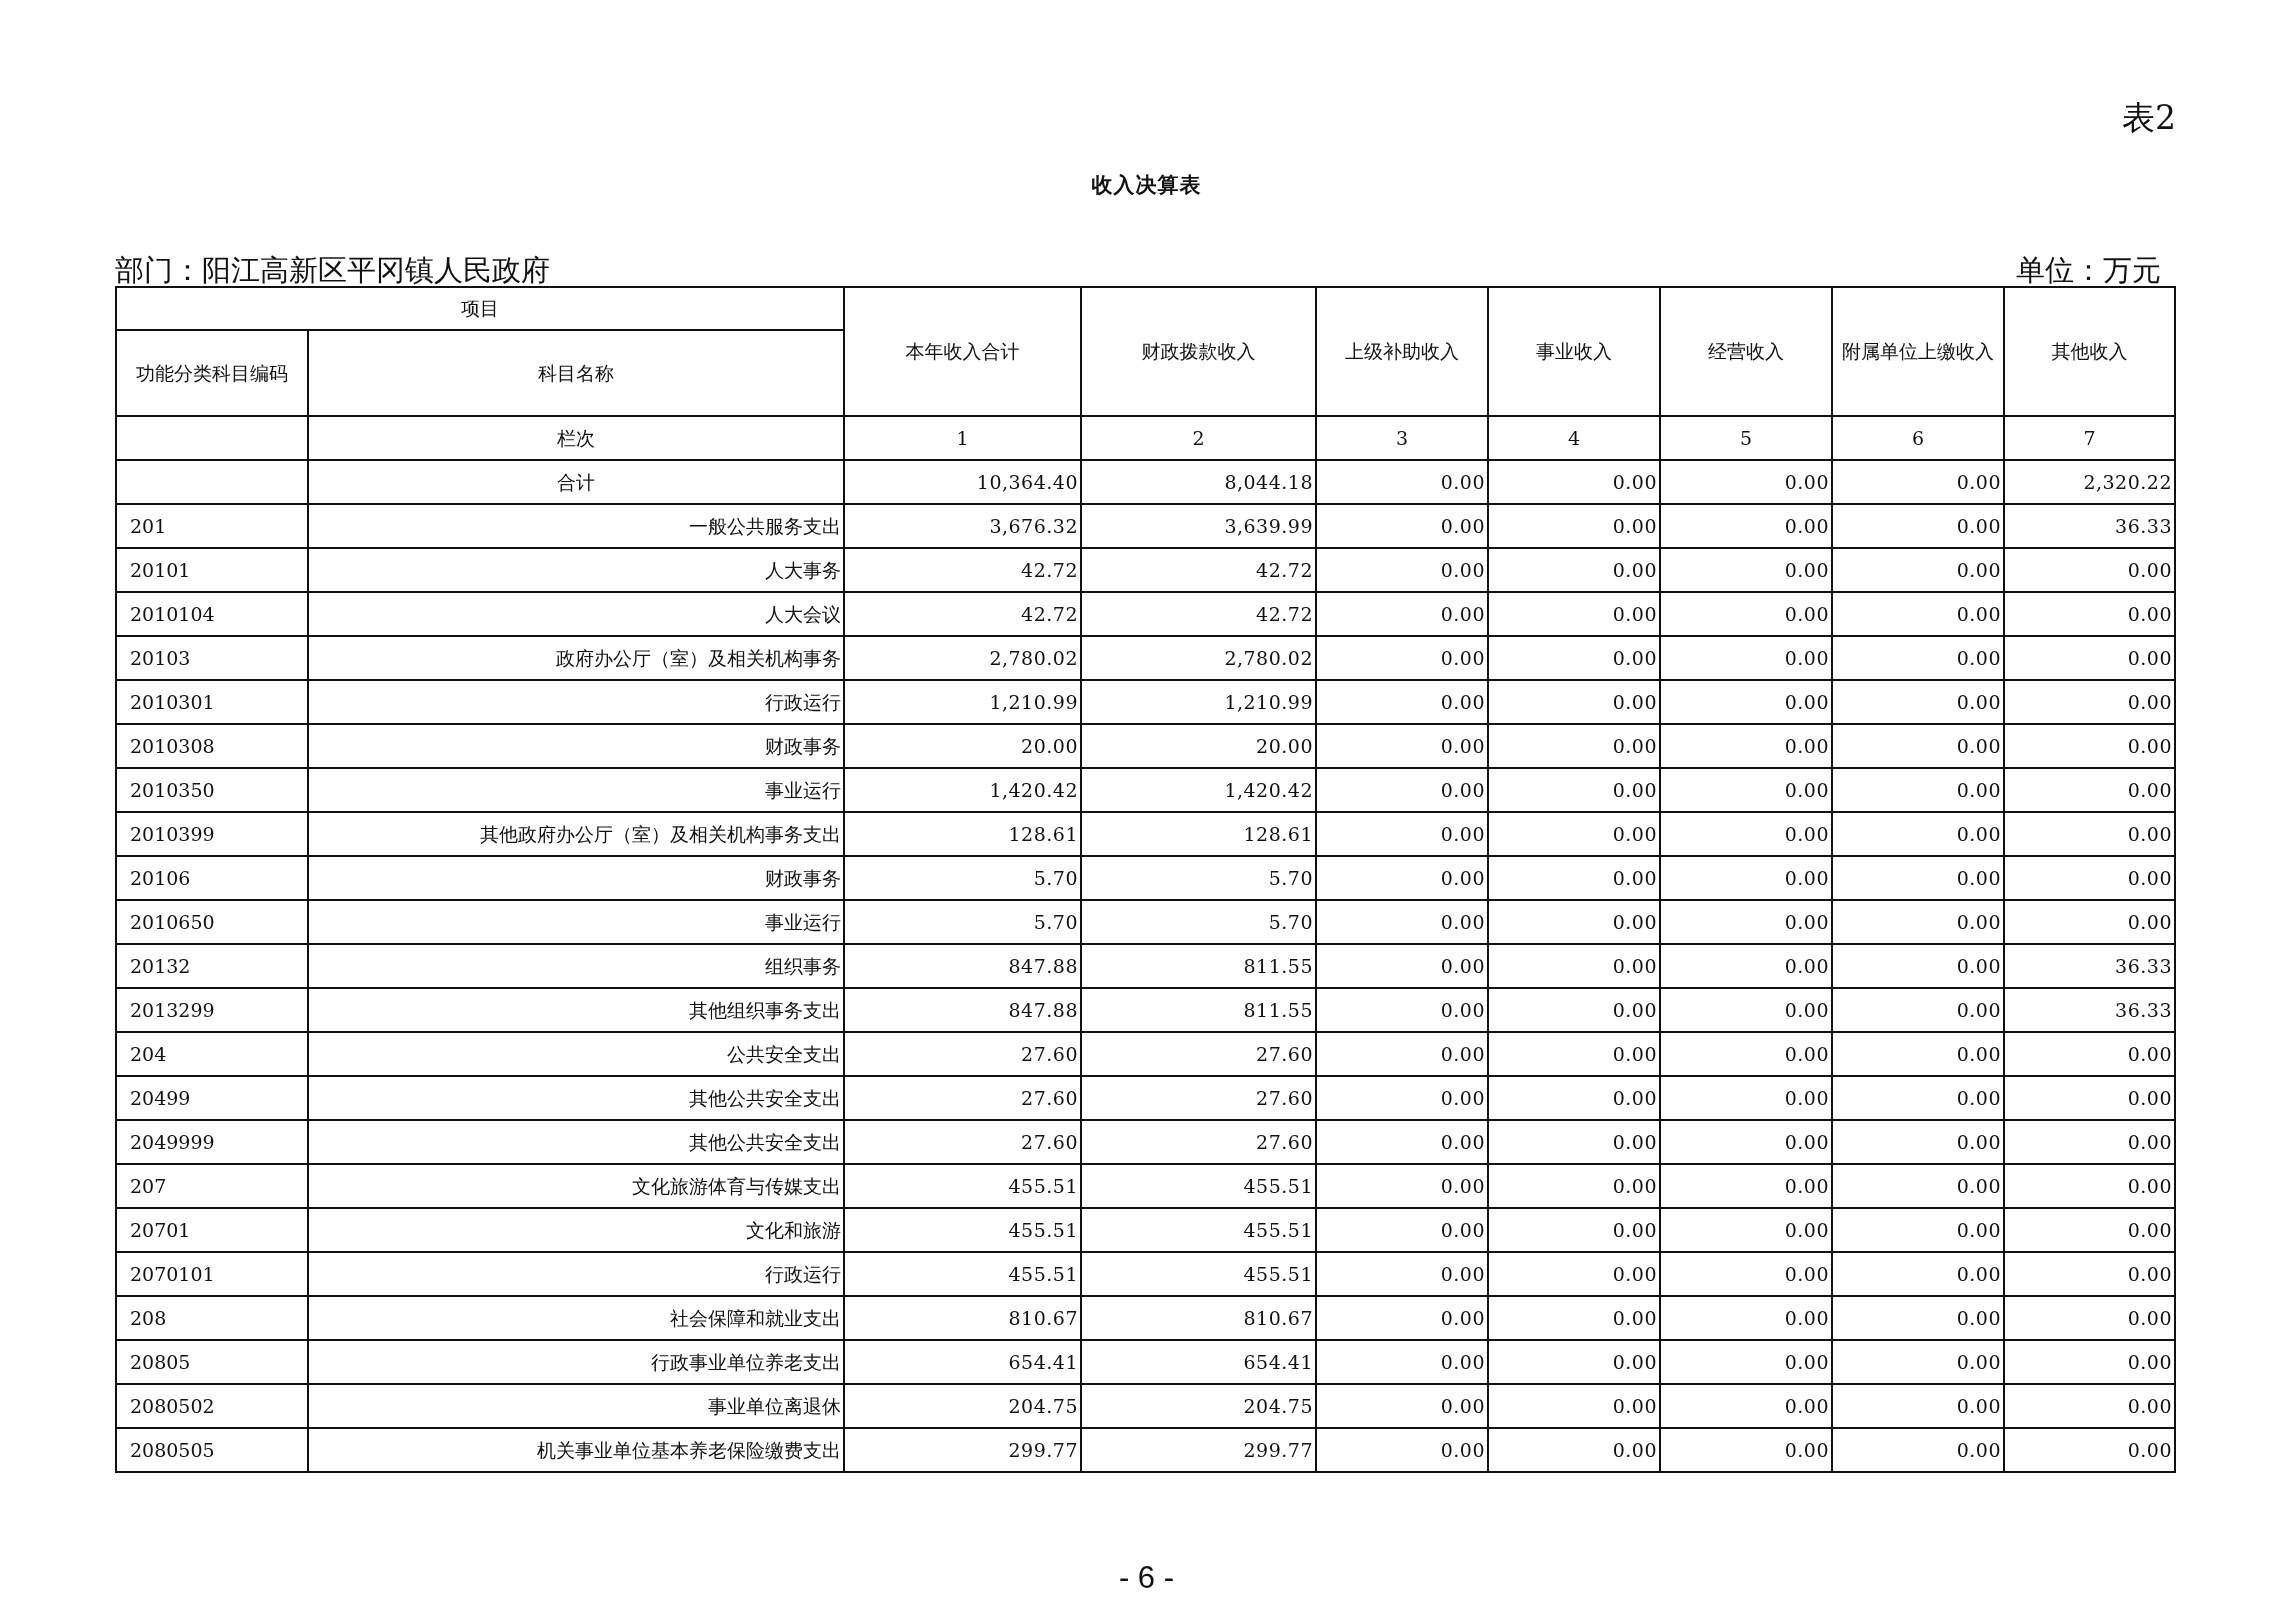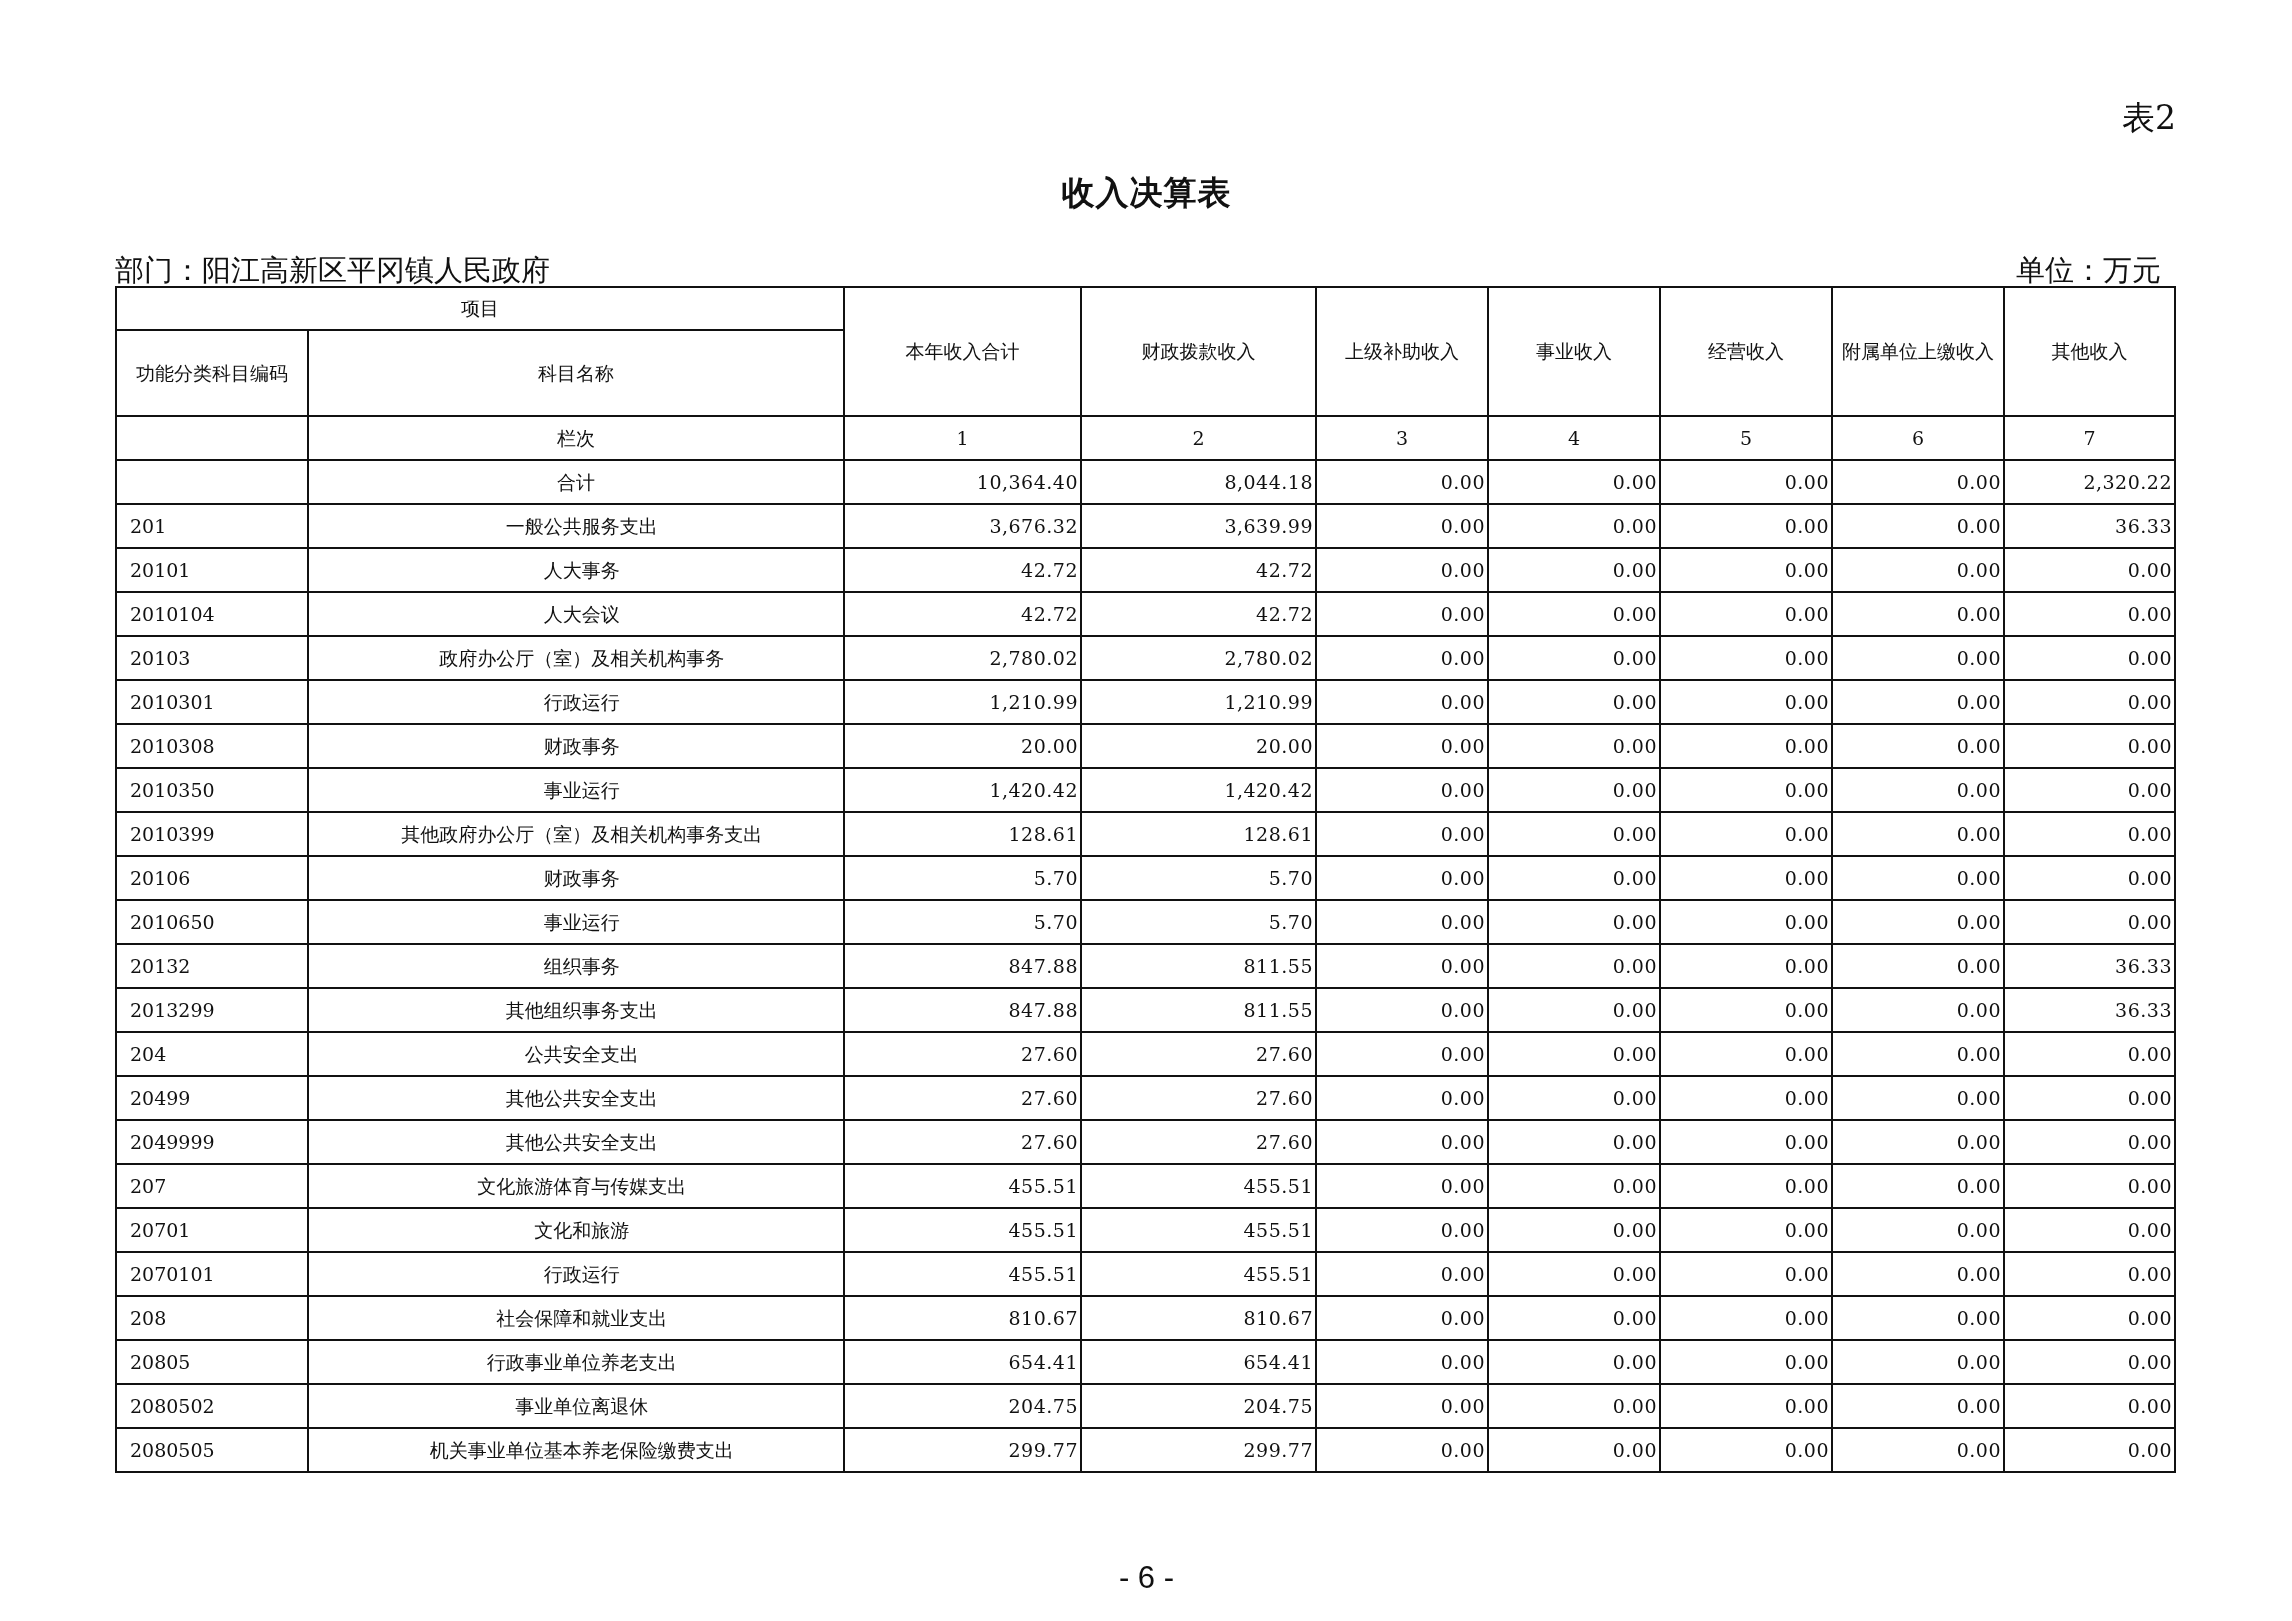--- a/index.html
+++ b/index.html
@@ -7,21 +7,21 @@
       width: 2293px; height: 1621px; position: relative; overflow: hidden;
       font-family: "DejaVu Serif", "Liberation Serif", serif;
       color: #111111;
     }
     .table-no {
       position: absolute; left: 2107px; top: 96px; width: 69px;
       font-size: 33px; text-align: right;
     }
     .title {
       position: absolute; left: 0; top: 171px; width: 2293px;
-      text-align: center; font-size: 33px; font-weight: bold;
+      text-align: center; font-size: 21px; font-weight: bold;
       font-family: Liberation Serif, serif;
       letter-spacing: 1px;
     }
     .dept {
       position: absolute; left: 115px; top: 251px; font-size: 29px;
     }
     .unit {
       position: absolute; right: 132px; top: 251px; font-size: 29px;
     }
     table.budget {
@@ -33,21 +33,21 @@
     table.budget td {
       border: 2.5px solid #111111;
       padding: 0 2px;
       height: 42px;
       white-space: nowrap;
       overflow: hidden;
       line-height: 1.1;
     }
     table.budget td.h-center { text-align: center; }
     table.budget td.code { text-align: left; padding-left: 13px; }
-    table.budget td.name { text-align: center; padding-left: 13.7px; }
+    table.budget td.name { text-align: right; padding-left: 13.7px; }
     table.budget td.num {
       text-align: right; padding-right: 2px;
       font-family: "DejaVu Serif", "Liberation Serif", serif;
       letter-spacing: 0.5px;
     }
     table.budget tr.hdr-top td { height: 41px; }
     table.budget tr.hdr-mid td { height: 84px; }
     table.budget td.wrap { white-space: normal; line-height: 43px; }
     .page-num {
       position: absolute; left: 0; top: 1560px; width: 2293px;

